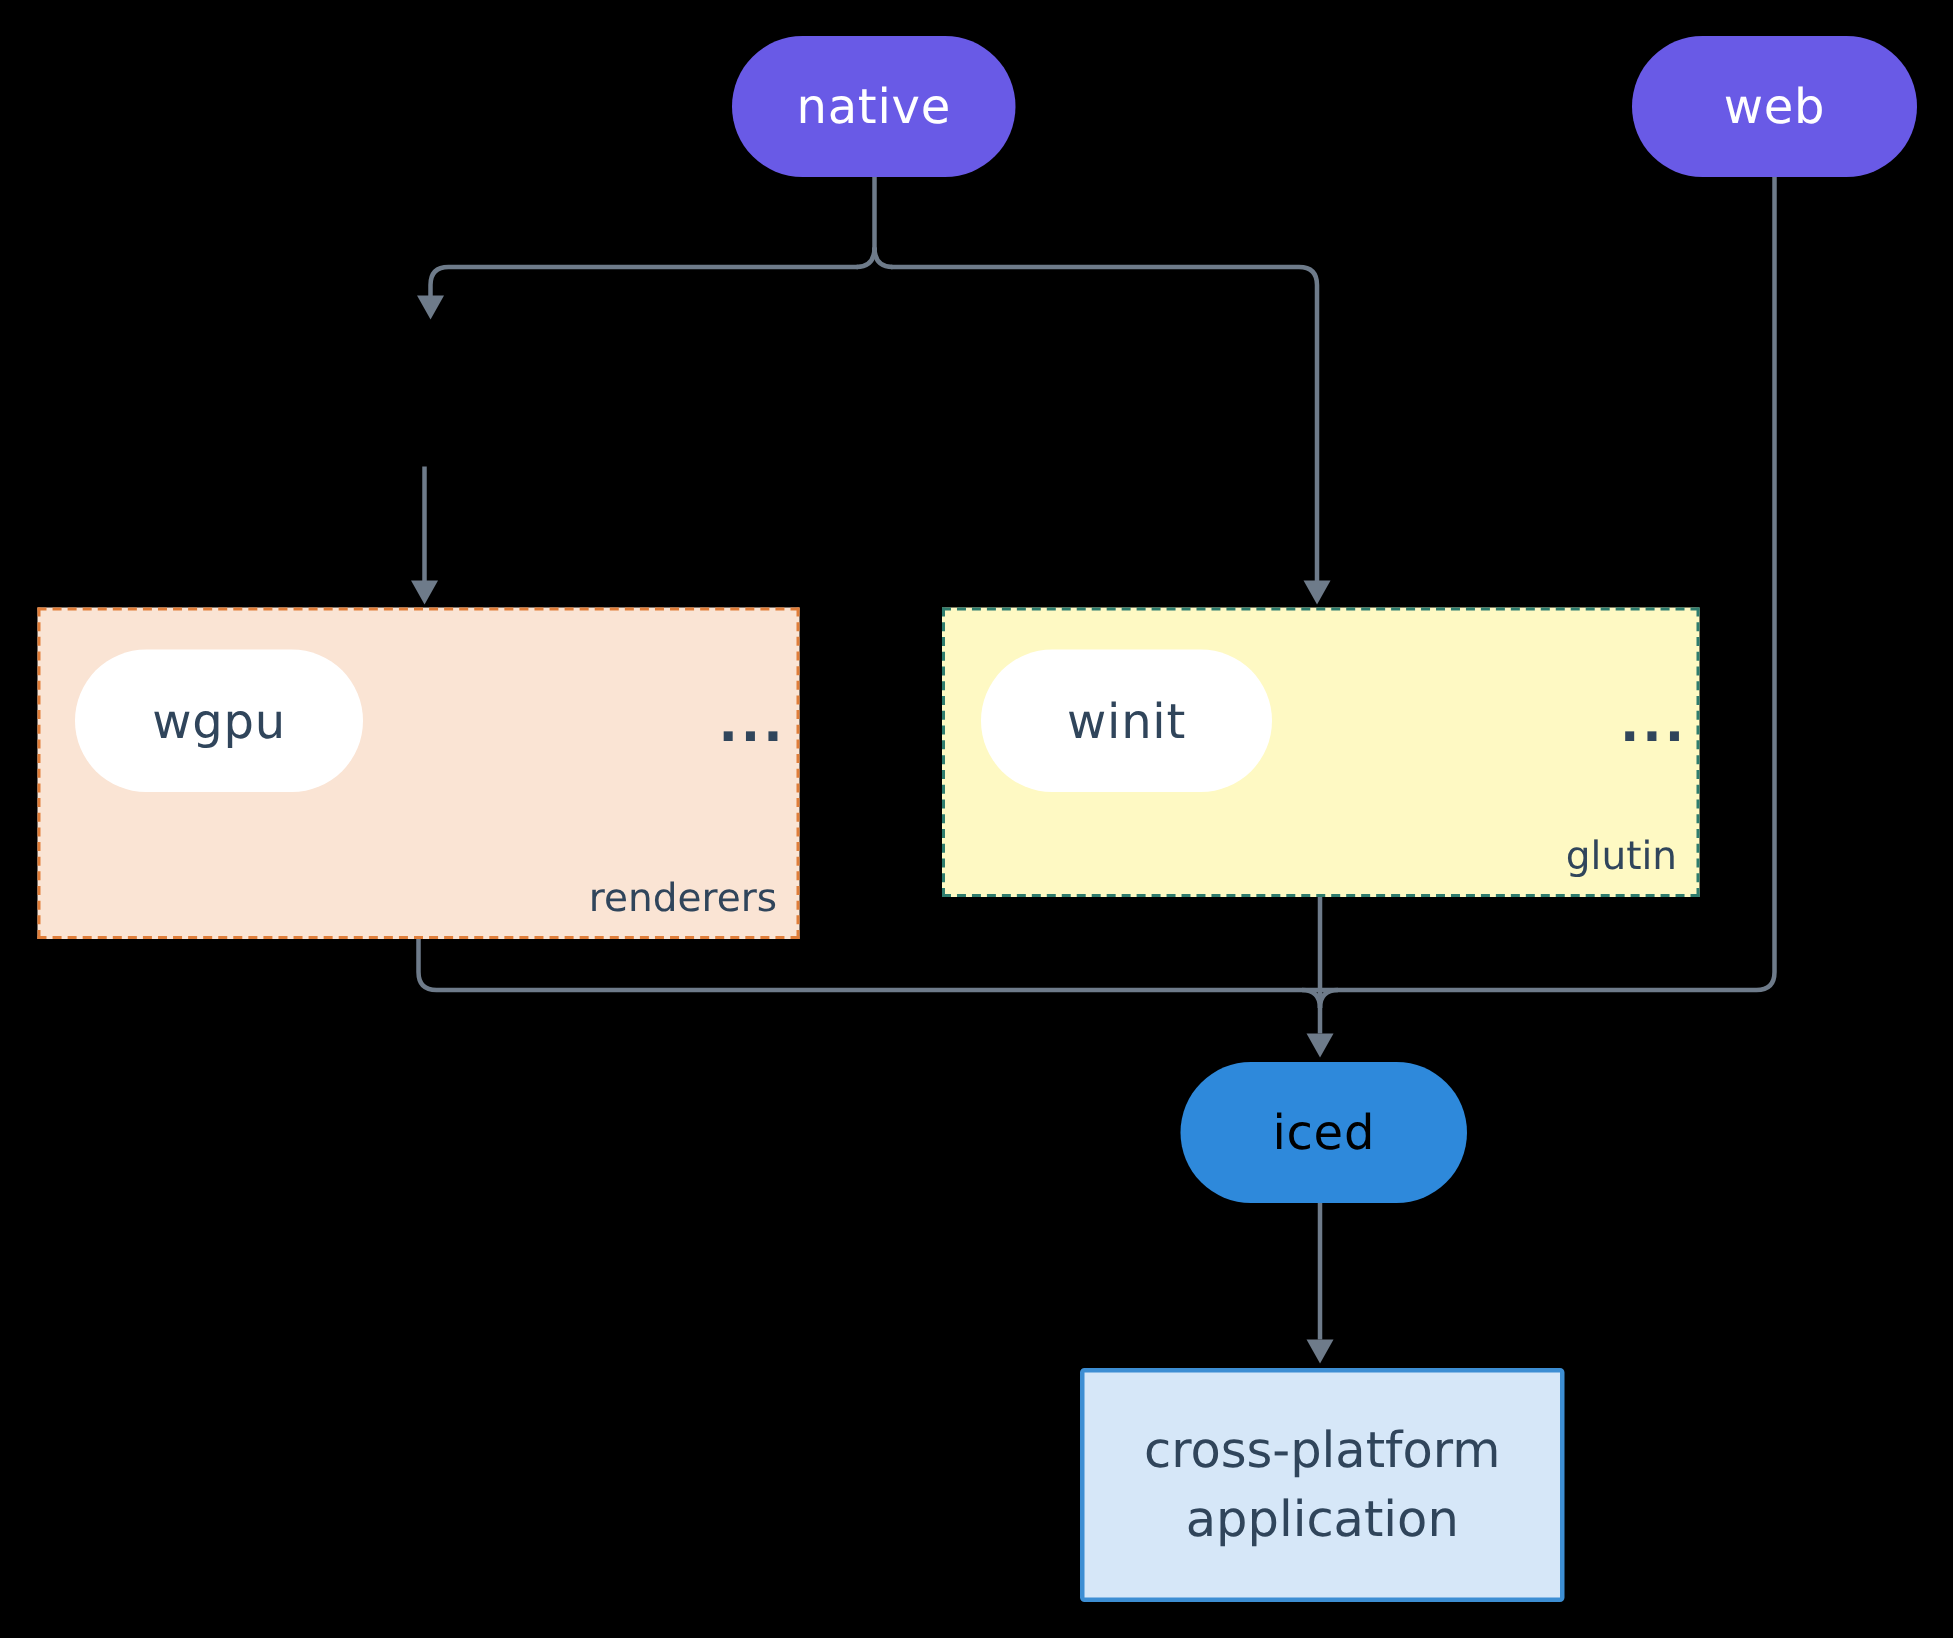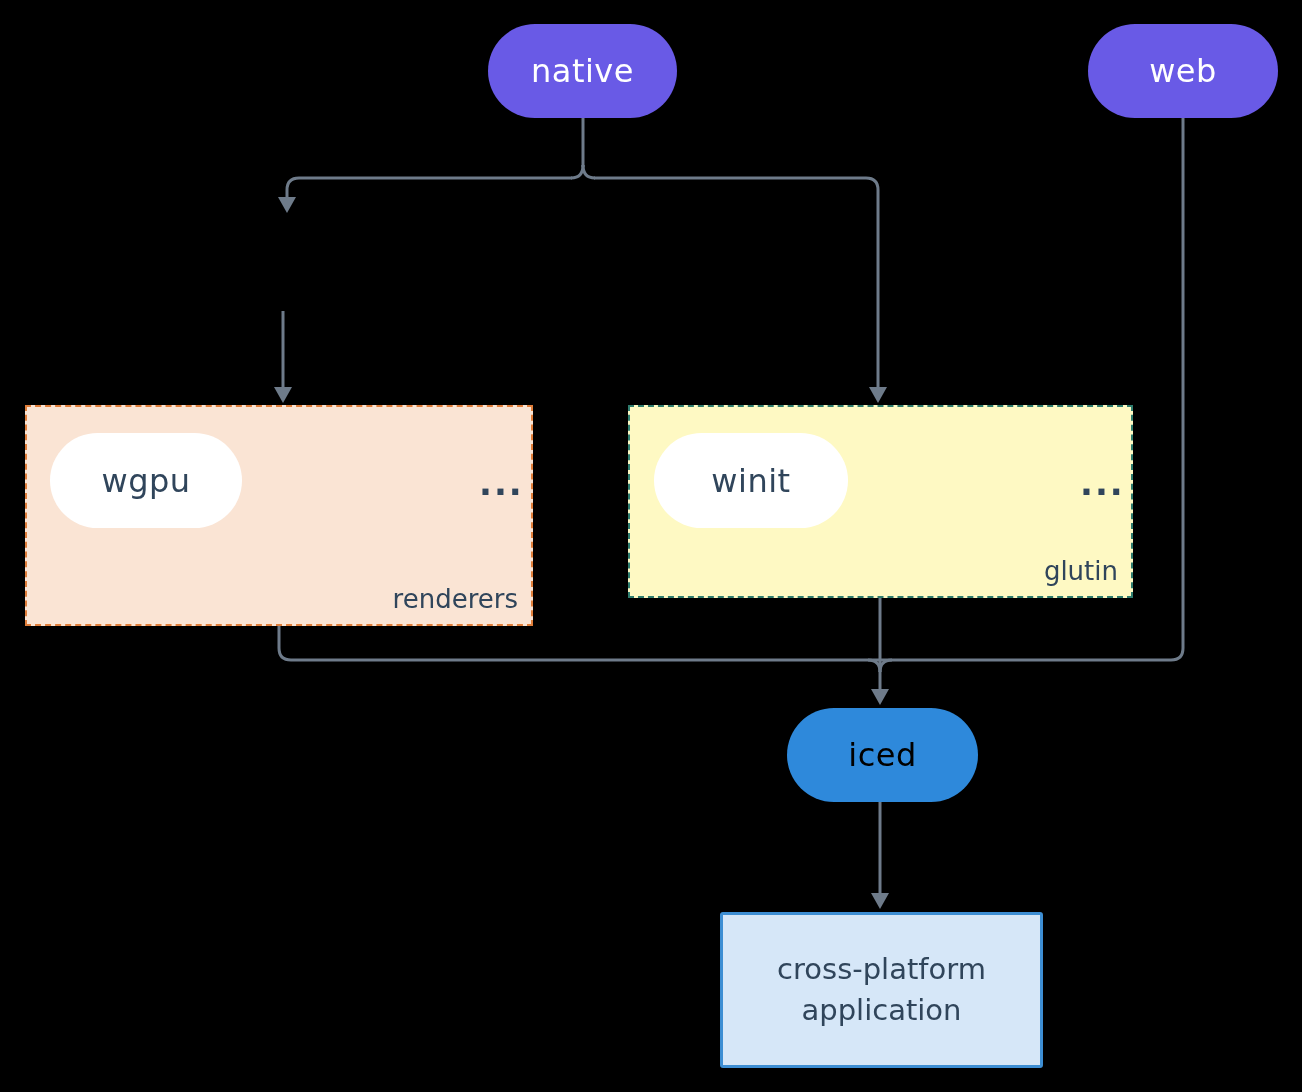--- a/index.html
+++ b/index.html
@@ -79,21 +79,21 @@
     z-index: 2;
     box-sizing: border-box;
     background: #D6E7F8;
     border: 3px solid #3D8ED3;
     border-radius: 3px;
     display: flex;
     flex-direction: column;
     align-items: center;
     justify-content: center;
     color: #30455B;
-    font-size: 29px;
+    font-size: 33px;
     line-height: 1.4;
   }
 
   
   .node-native    { left: 488px;  top: 24px;  width: 189px; height: 94px; }
   .node-web       { left: 1088px; top: 24px;  width: 190px; height: 94px; }
   .node-graphics  { left: 188px;  top: 215px; width: 190px; height: 96px; }
   .node-iced      { left: 787px;  top: 708px; width: 191px; height: 94px; }
   .box-renderers  { left: 25px;   top: 405px; width: 508px; height: 221px; }
   .box-shells     { left: 628px;  top: 405px; width: 505px; height: 193px; }

